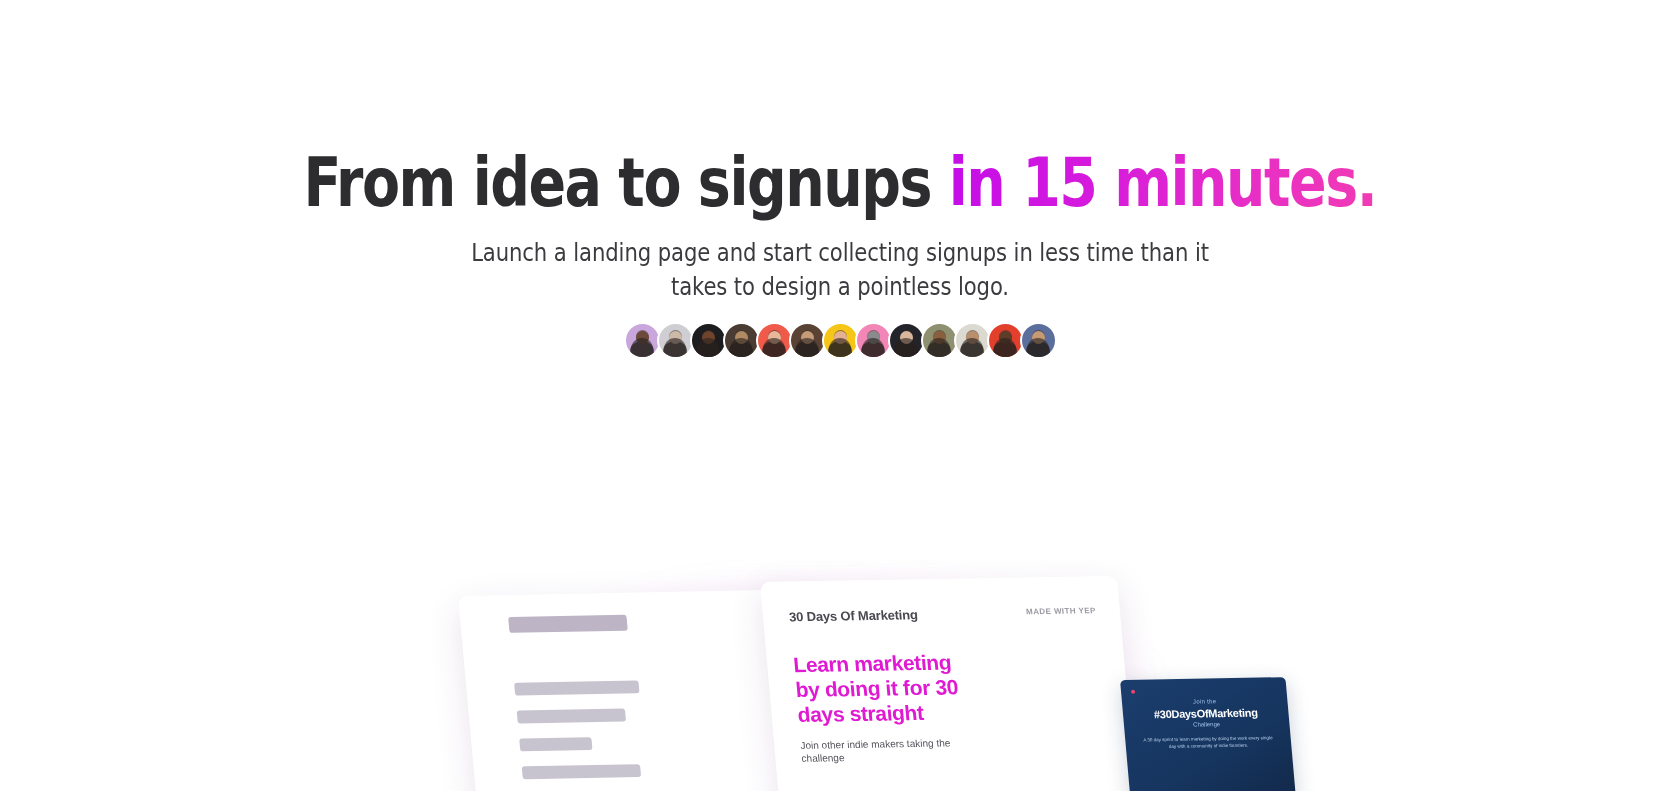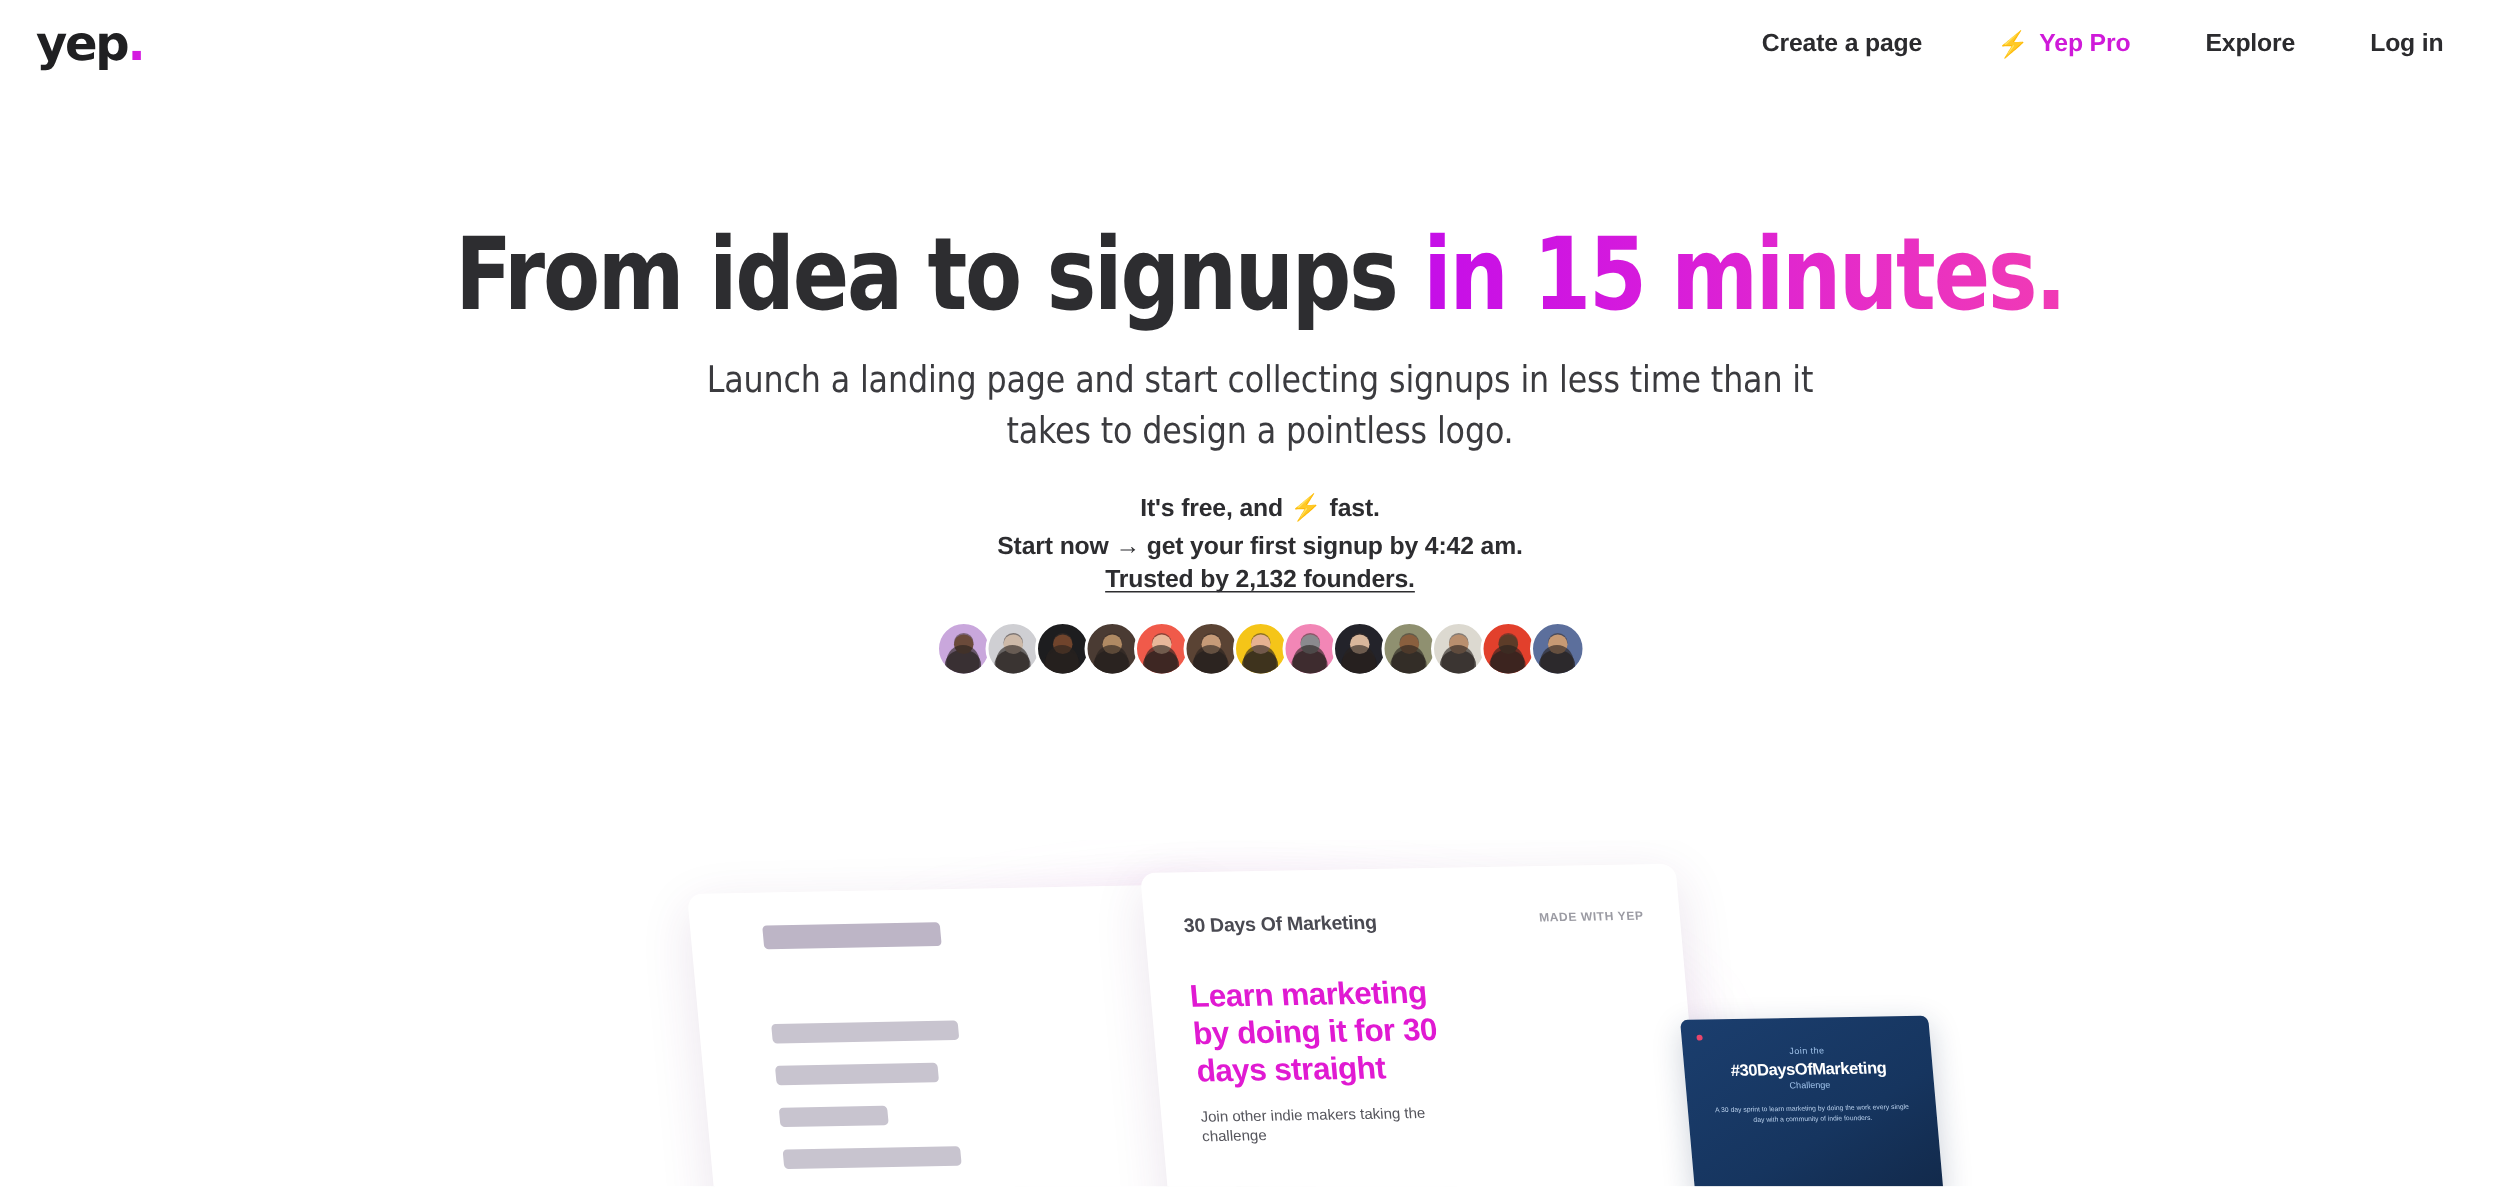--- a/index.html
+++ b/index.html
@@ -339,55 +339,30 @@
   .mock-blue .bl-title  { font-size: 11px; font-weight: bold; color: #ffffff; text-align: center; margin-top: 3px; letter-spacing: -0.3px; }
   .mock-blue .bl-sub    { font-size: 6px; color: #9fc2ea; text-align: center; margin-top: 2px; }
   .mock-blue .bl-body   { font-size: 4.5px; color: #b9d0ec; text-align: center; margin-top: 9px; line-height: 1.5; }
   .mock-blue .bl-dot    { position: absolute; left: 10px; top: 10px; width: 4px; height: 4px; border-radius: 50%; background: #e8456b; }
 </style>
 </head>
 <body>
 
 <div class="page">
 
-  <header class="site-header">
-    <div class="logo">
-      <span>yep</span>
-        <span class="dot">.</span>
-    </div>
-
-    <nav class="main-nav">
-      <a class="nav-item" href="#">Create a page</a>
-      <a class="nav-item pro" href="#">
-        <span class="bolt">⚡</span>
-        <span>Yep Pro</span>
-      </a>
-      <a class="nav-item" href="#">Explore</a>
-      <a class="nav-item" href="#">Log in</a>
-    </nav>
-  </header>
 
   <section class="hero">
 
     <h1 class="headline">
       <span>From idea to signups </span><span class="accent">in 15 minutes.</span>
     </h1>
 
     <p class="subheadline">Launch a landing page and start collecting signups in less time than it takes to design a pointless logo.</p>
 
 
-    <div class="microcopy">
-      <div class="micro-line">
-        <span>It's free, and</span><span class="bolt-inline">⚡</span><span>fast.</span>
-      </div>
-      <div class="micro-line">Start now → get your first signup by 4:42 am.</div>
-      <div>
-        <a class="trusted-link" href="#">Trusted by 2,132 founders.</a>
-      </div>
-    </div>
 
     <div class="avatar-row">
         <div class="avatar" style="background: rgb(201, 167, 220); --skin: #6b4a3a;">
           <span style="position: absolute; left: 50%; bottom: -4px; width: 24px; height: 20px; margin-left: -12px; border-radius: 50% 50% 40% 40%; background: rgba(35, 30, 28, 0.7);"></span>
           <span style="position: absolute; left: 50%; top: 7px; width: 13px; height: 13px; margin-left: -6.5px; border-radius: 50%; background: rgb(107, 74, 58);"></span>
         </div>
         <div class="avatar" style="background: rgb(207, 207, 211); --skin: #cdb9a8;">
           <span style="position: absolute; left: 50%; bottom: -4px; width: 24px; height: 20px; margin-left: -12px; border-radius: 50% 50% 40% 40%; background: rgba(35, 30, 28, 0.7);"></span>
           <span style="position: absolute; left: 50%; top: 7px; width: 13px; height: 13px; margin-left: -6.5px; border-radius: 50%; background: rgb(205, 185, 168);"></span>
         </div>

